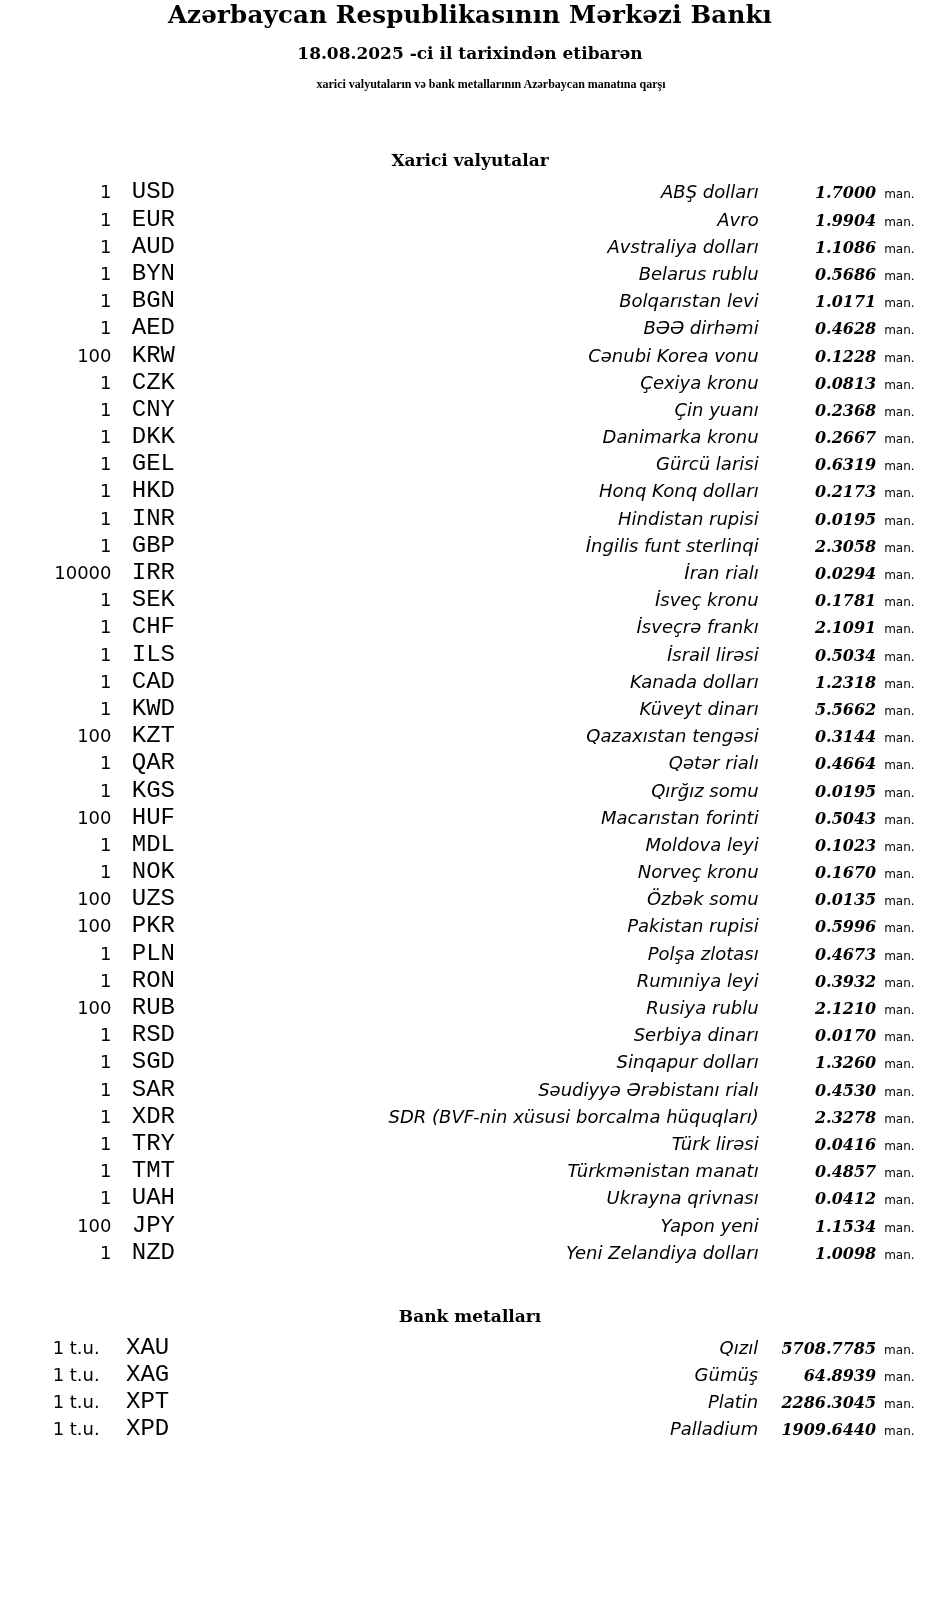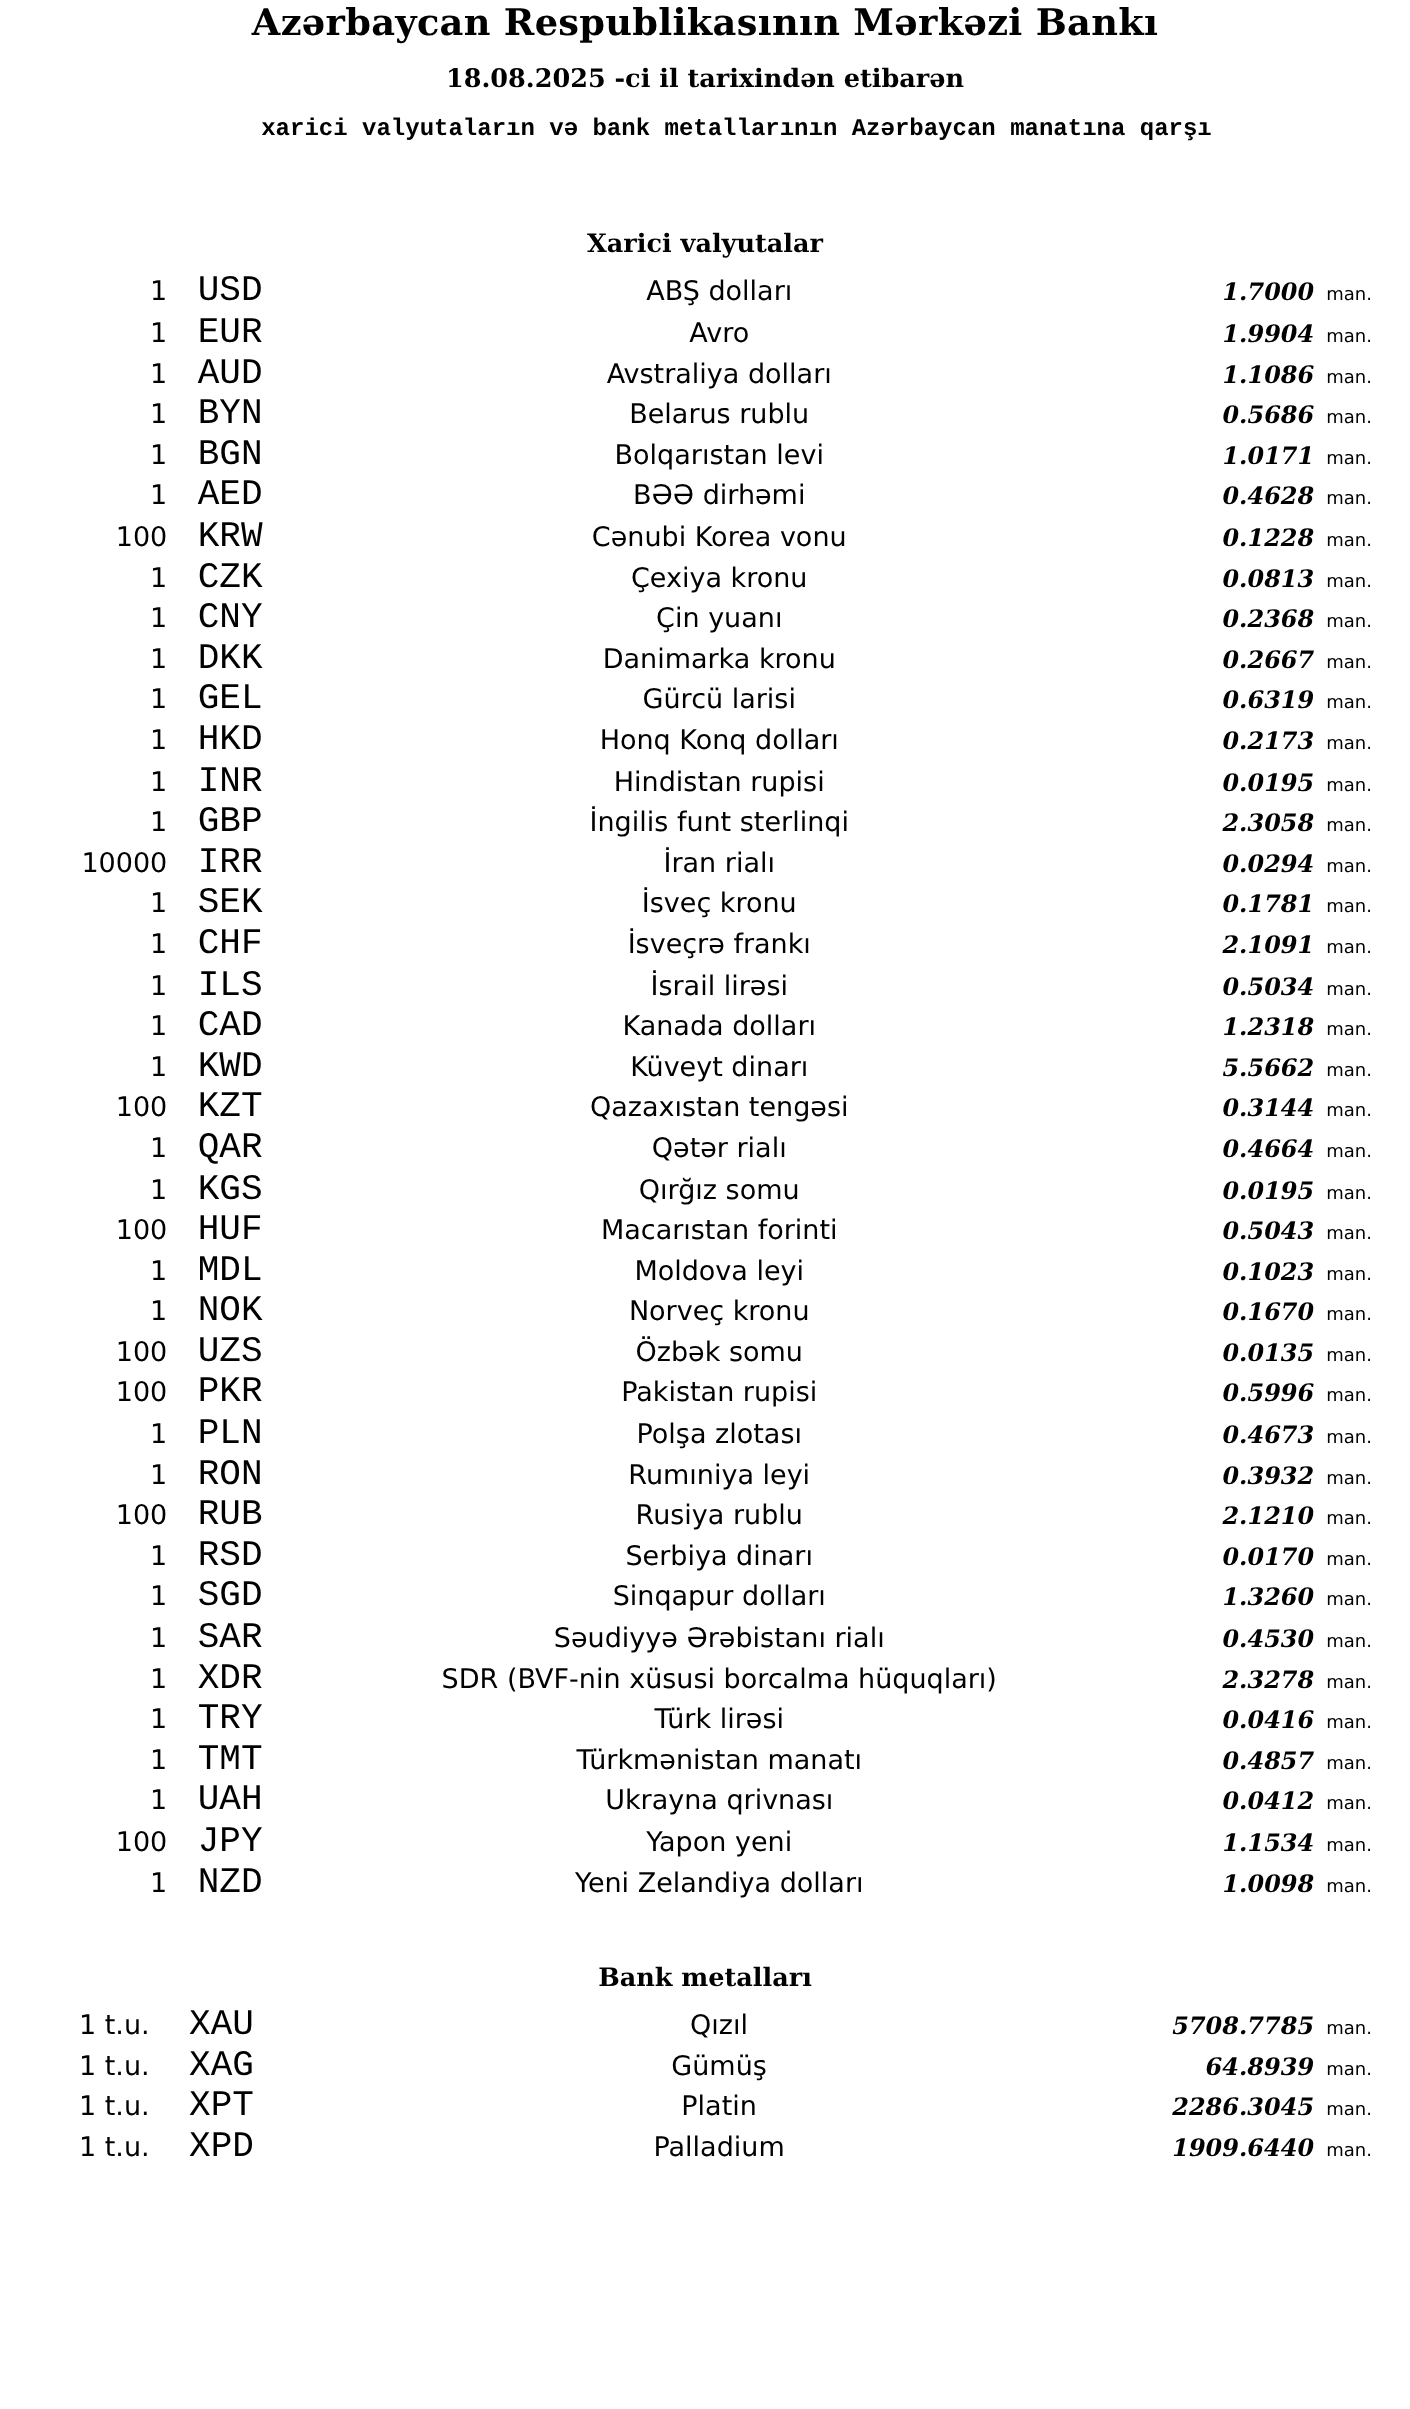--- a/index.html
+++ b/index.html
@@ -32,23 +32,23 @@
     letter-spacing: 0.2px;
     line-height: 1.2;
   }
   .date-line {
     font-family: "DejaVu Serif", serif;
     font-weight: bold;
     font-size: 17px;
     margin-top: 14px;
   }
   .subtitle-line {
-    font-family: Liberation Mono, monospace;
+    font-family: Liberation Serif, serif;
     font-weight: bold;
-    font-size: 16px;
+    font-size: 12px;
     margin-top: 14px;
     margin-left: 42px;
   }
   .section-title {
     font-family: "DejaVu Serif", serif;
     font-weight: bold;
     font-size: 17px;
     text-align: center;
   }
   .section-title.currencies {
@@ -76,24 +76,25 @@
   }
   .col-code {
     width: 66px;
     text-align: center;
     font-size: 24px;
     font-family: Liberation Mono, monospace;
     padding-right: 10px !important;
   }
   .col-name {
     width: 560px;
-    text-align: center;
+    text-align: right;
     font-size: 18px;
     font-family: "DejaVu Sans", sans-serif;
     padding-left: 4px !important;
+    font-style: italic;
   }
   .col-value {
     width: 118px;
     text-align: right;
     font-size: 16px;
     font-family: "DejaVu Serif", serif;
     font-style: italic;
     font-weight: bold;
     padding-right: 8px !important;
   }

